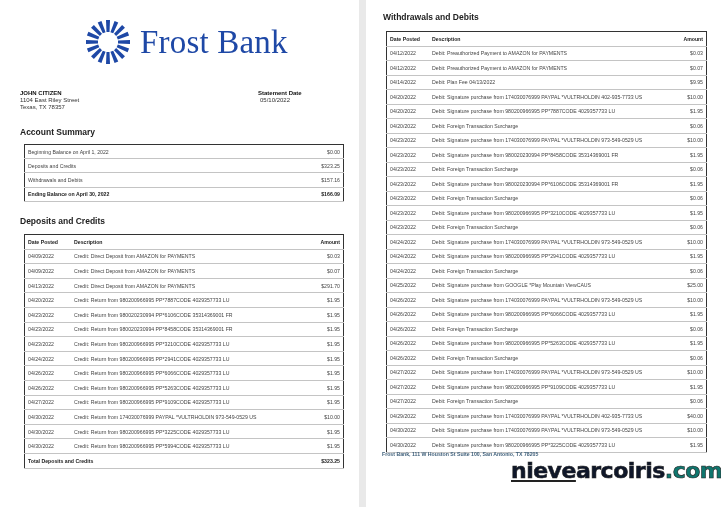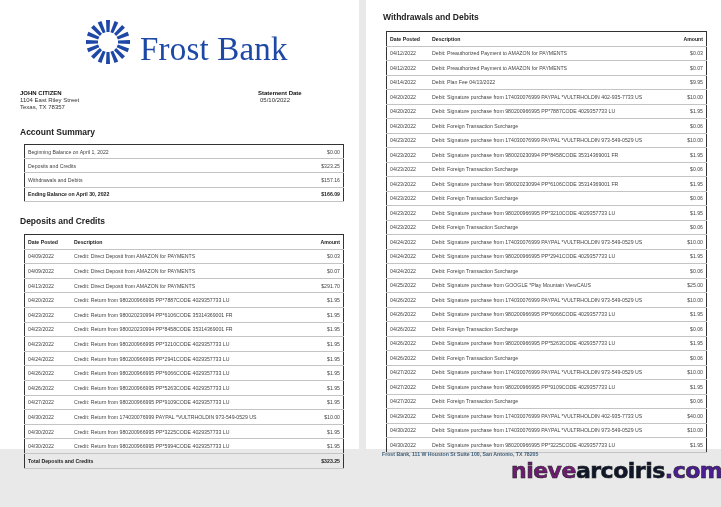--- a/index.html
+++ b/index.html
@@ -5,26 +5,26 @@
   html, body { margin: 0; padding: 0; }
   body {
     width: 721px; height: 507px; overflow: hidden;
     background: #e9e9e9;
     font-family: "Liberation Sans", sans-serif;
     color: #222;
     position: relative;
   }
   .page {
     position: absolute; top: 0; background: #fff;
-    height: 449px; box-sizing: border-box;
+    height: 507px; box-sizing: border-box;
   }
   .page-left { left: 0; width: 359px; }
   .page-right { left: 366px; width: 355px; }
 
-  .logo { position: absolute; left: 84px; top: 18px; display: flex; align-items: flex-end; }
+  .logo { position: absolute; left: 84px; top: 18px; display: flex; align-items: center; }
   .logo svg { width: 48px; height: 48px; }
   .logo-text {
     font-family: "Liberation Serif", serif; color: #1e48a6;
     font-size: 33px; margin-left: 8px; letter-spacing: 0.2px; line-height: 1;
   }
 
   .addr { position: absolute; left: 20px; top: 90px; font-size: 6px; line-height: 7px; color: #333; }
   .addr .name { font-weight: bold; color: #111; }
   .stmt { position: absolute; left: 258px; top: 90px; font-size: 6px; line-height: 7px; color: #333; }
   .stmt .lbl { font-weight: bold; color: #111; }
@@ -46,23 +46,23 @@
   .withdrawals { left: 20px; top: 31px; width: 321px; }
   .withdrawals td, .withdrawals th { height: 13.5px; }
 
   .footer { position: absolute; left: 16px; top: 451px; font-size: 5.2px; font-weight: bold; color: #3e5f7a; }
   .watermark {
     position: absolute; left: 145px; top: 458px;
     font-family: "DejaVu Sans", sans-serif; font-weight: bold; font-size: 22px;
     letter-spacing: -0.5px;
     -webkit-text-stroke: 0.6px #222;
   }
-  .wm1 { color: #701a75; }
+  .wm1 { color: #0f172a; text-decoration: underline; }
   .wm2 { color: #0f172a; }
-  .wm3 { color: #4c1d95; }
+  .wm3 { color: #0f766e; }
 </style>
 </head>
 <body>
 
 <div class="page page-left">
   <div class="logo">
     <svg viewBox="-24 -24 48 48">
       <g fill="#1e48a6">
         <path d="M-2 -22 L2 -22 L1.5 -10 L-1.5 -10 Z" transform="rotate(0)"></path>
         <path d="M-2 -22 L2 -22 L1.5 -10 L-1.5 -10 Z" transform="rotate(22.5)"></path>

